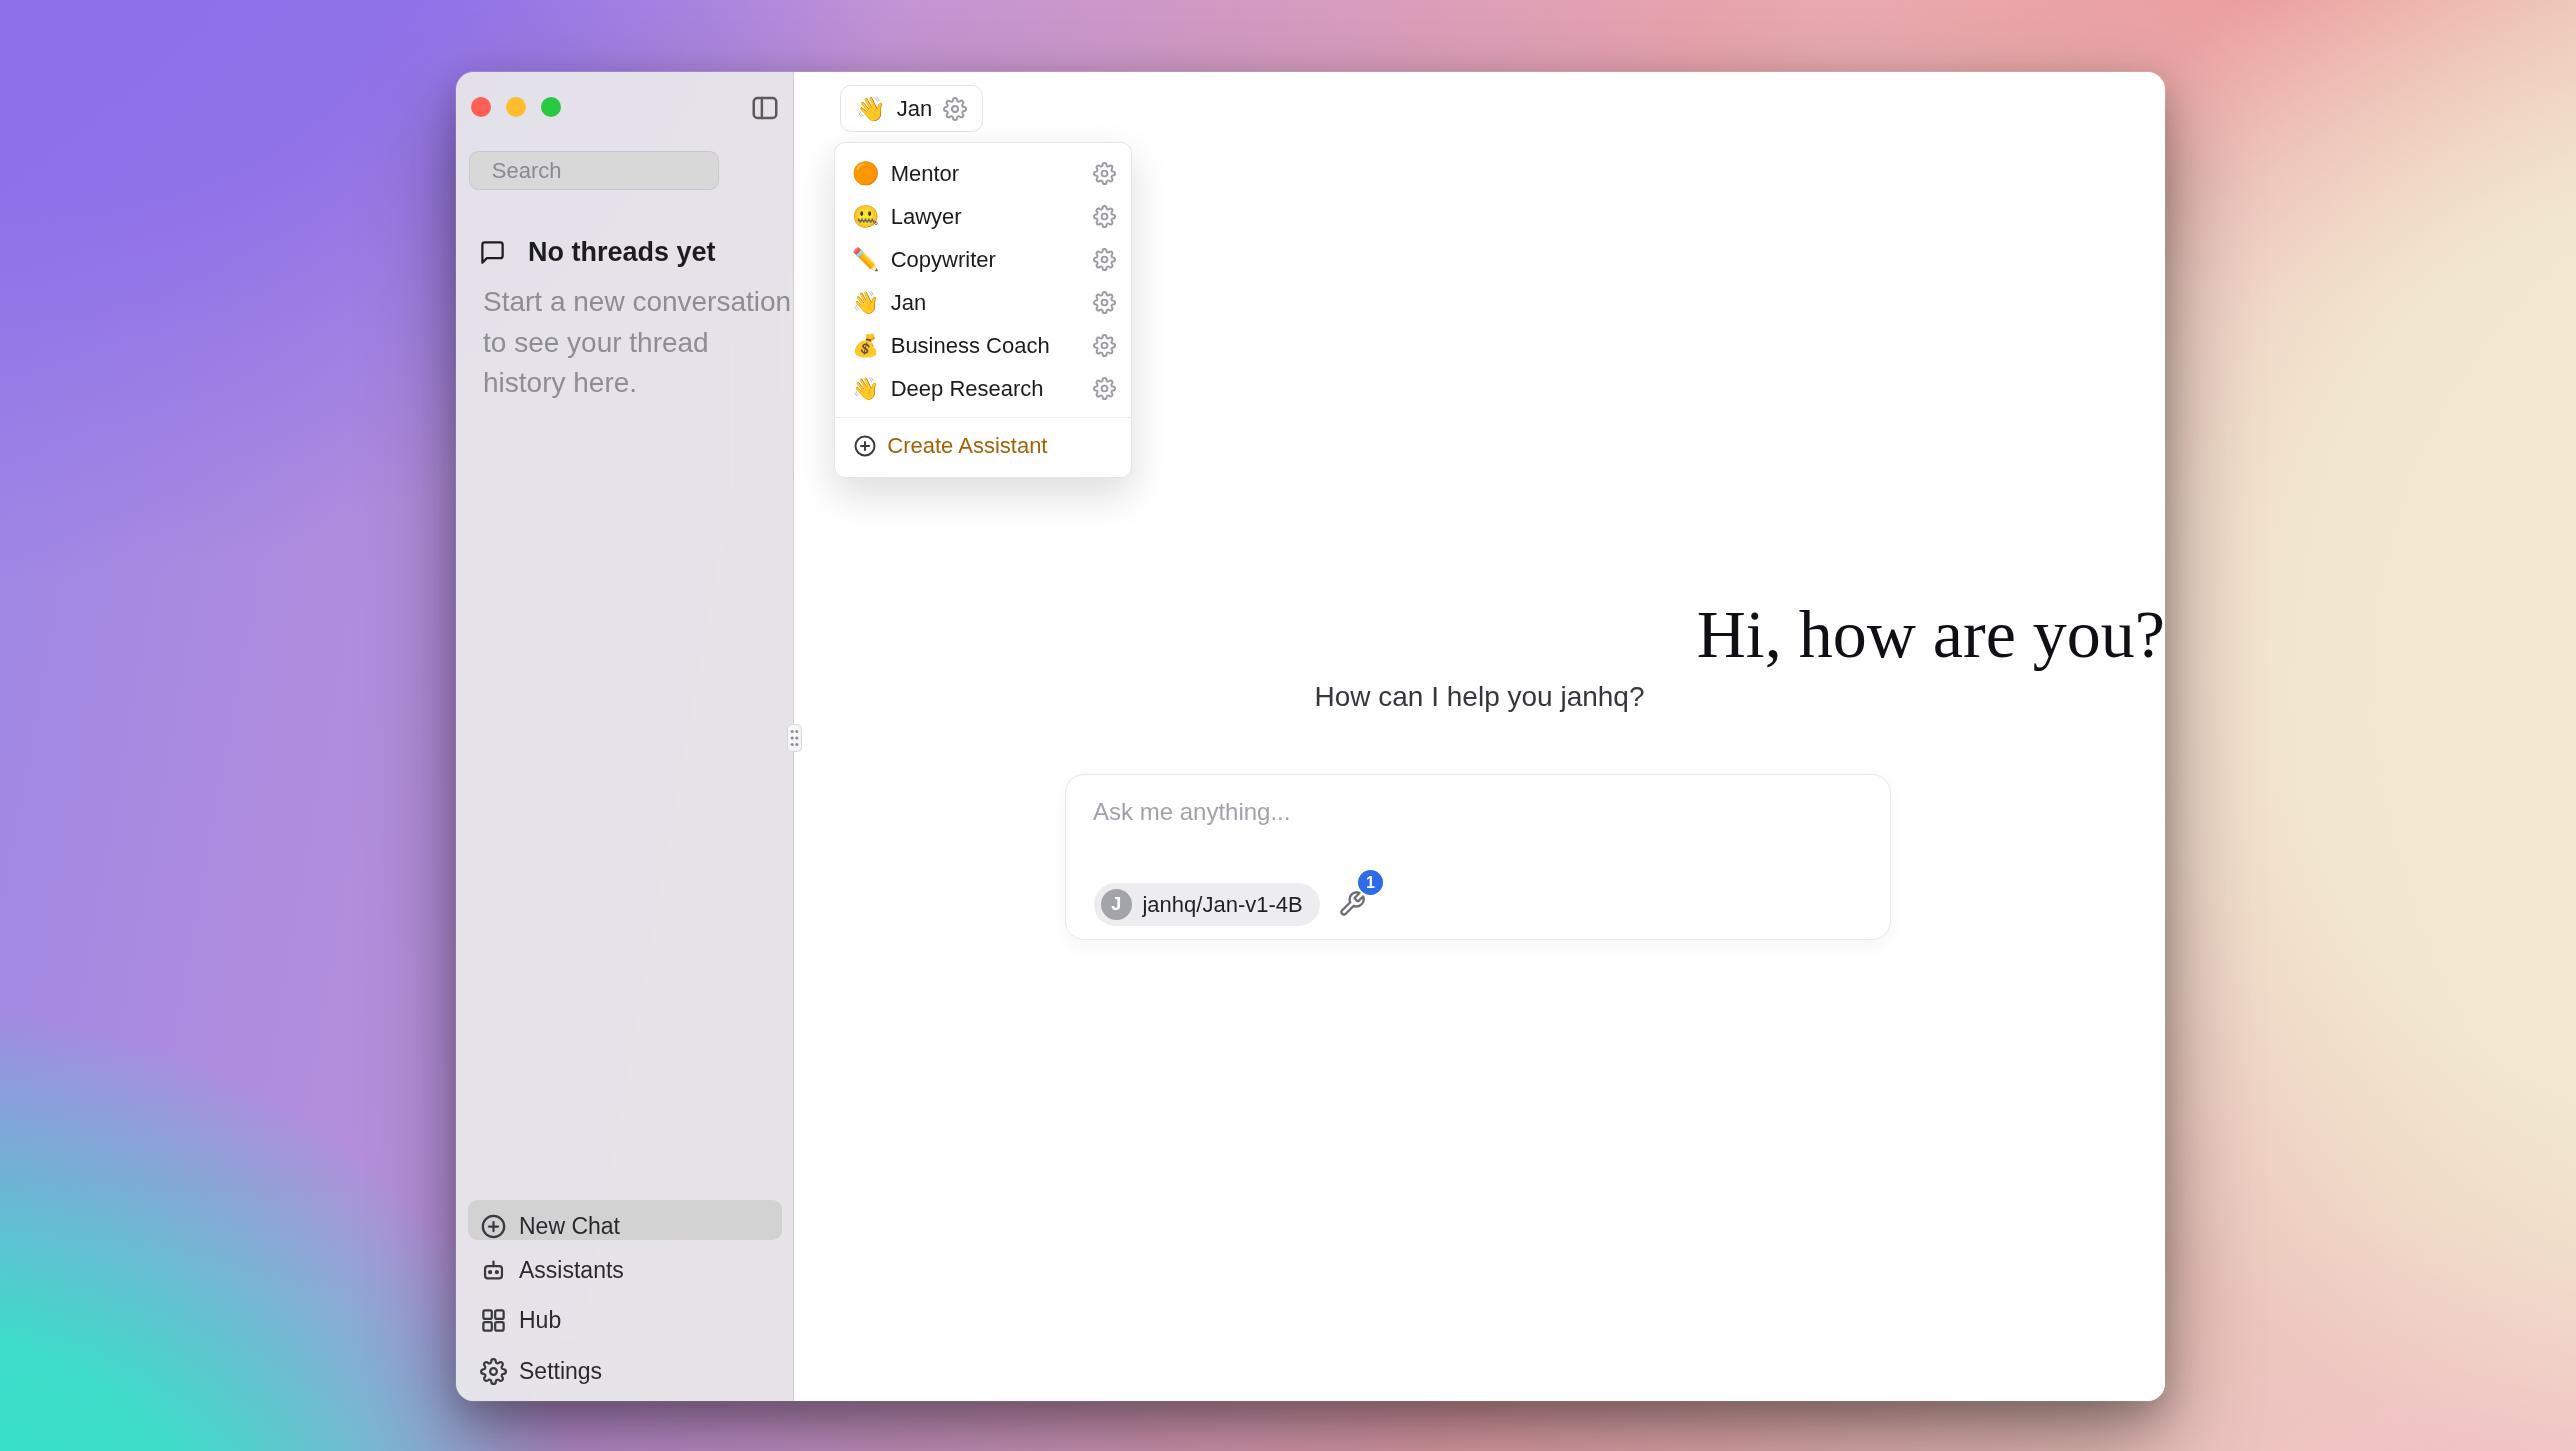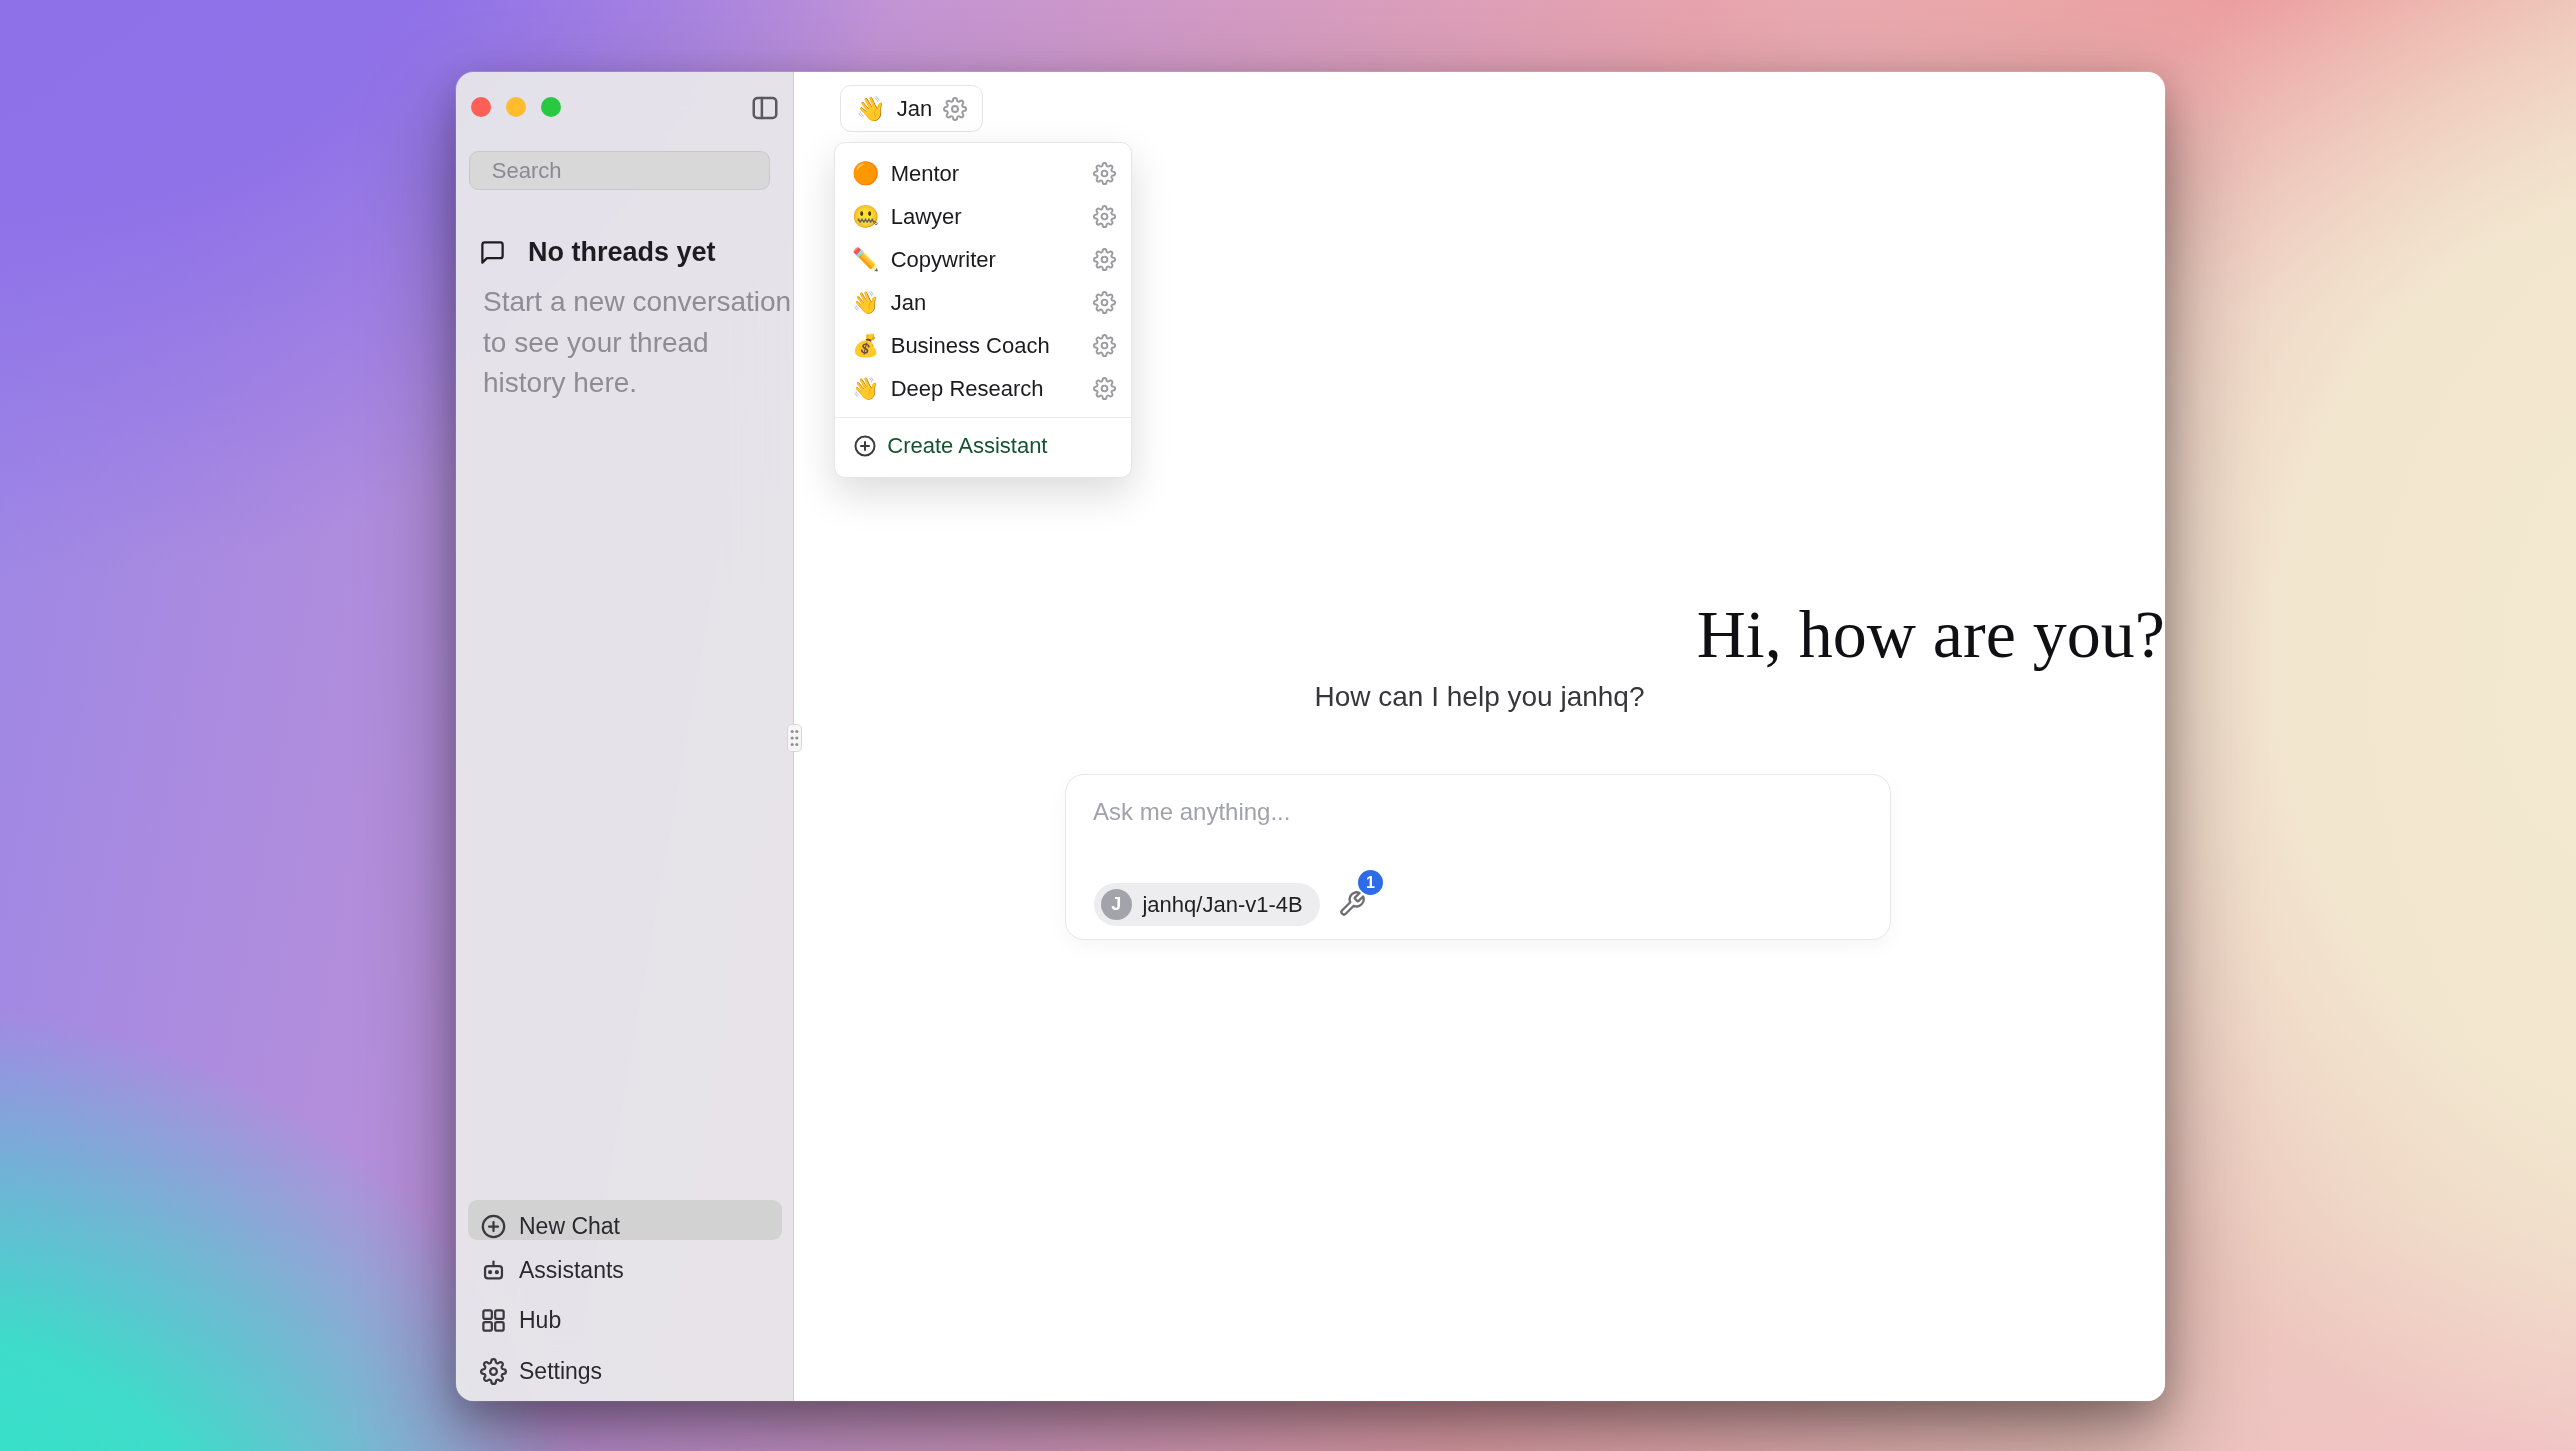--- a/index.html
+++ b/index.html
@@ -32,21 +32,21 @@
     border-radius:17.5px 0 0 17.5px;
   }
   .traffic { position:absolute; width:20px; height:20px; border-radius:50%; top:25px; }
   .t-close { left:15px;  background:#ff5f57; }
   .t-min   { left:50px;  background:#febc2e; }
   .t-zoom  { left:85px; background:#28c840; }
 
   .sidebar-toggle { position:absolute; left:293px; top:20px; width:31px; height:31px; color:#5a5a5e; display:flex; align-items:center; justify-content:center; }
 
   .search {
-    position:absolute; left:13.4px; top:79px; width:301px; height:39px;
+    position:absolute; left:13.4px; top:79px; width:250px; height:39px;
     background:#d8d8d9; border:0.7px solid #c8c8ca; border-radius:9.4px;
     display:flex; align-items:center; gap:9.4px; padding:0 12px; color:#85858a;
   }
   .search input {
     flex:1; border:none; outline:none; background:transparent;
     font-size:22px; color:#3c3c40; font-family:inherit;
   }
   .search input::placeholder { color:#8a8a90; }
 
   .empty-title { position:absolute; left:23px; top:165px; display:flex; align-items:center; gap:22px; color:#1d1d20; }
@@ -79,21 +79,21 @@
     position:absolute; left:40px; top:70px; width:298px; z-index:10;
     background:#fff; border:0.7px solid #e5e5e8; border-radius:10.8px;
     box-shadow:0 16px 40px rgba(0,0,0,.14); padding:9.4px 0;
   }
   .menu-item {
     height:43px; display:flex; align-items:center; gap:10.8px; padding:0 15px 0 17.5px;
     font-size:22px; color:#1b1b1f;
   }
   .menu-item .ic { margin-left:auto; color:#9a9aa1; }
   .menu-divider { height:0.7px; background:#ececef; margin:6.7px 0; }
-  .create-item { height:43px; display:flex; align-items:center; gap:10.8px; padding:0 17.5px; font-size:22px; color:#14532d; }
+  .create-item { height:43px; display:flex; align-items:center; gap:10.8px; padding:0 17.5px; font-size:22px; color:#a16207; }
   .create-item .ic { color:#3a3a3e; }
 
   .greeting { position:absolute; left:0; top:523px; width:100%; text-align:right;
     font-family:"Liberation Serif","DejaVu Serif",serif; font-size:68px; color:#101014; }
   .subtitle { position:absolute; left:0; top:609px; width:100%; text-align:center;
     font-size:28px; color:#36363b; }
 
   .chat-card {
     position:absolute; left:271px; top:702px; width:826px; height:166px;
     background:#fff; border:1.3px solid #e8e8eb; border-radius:19px;

